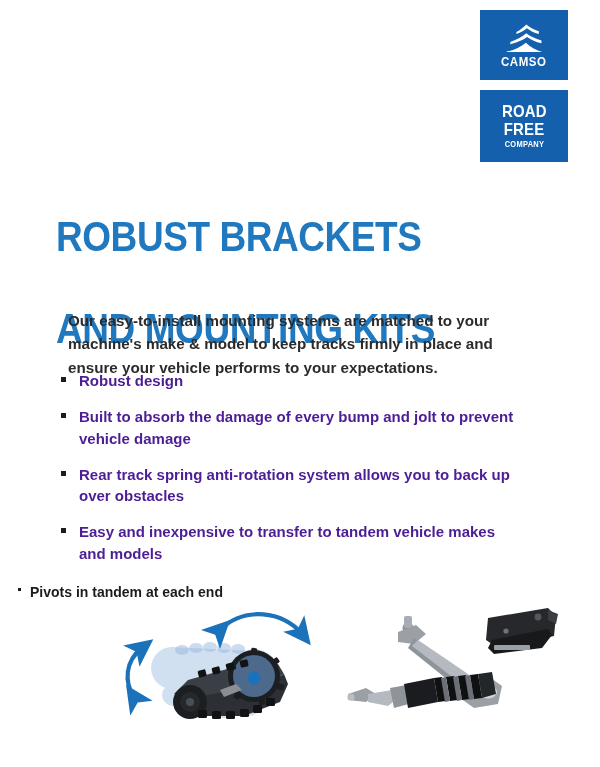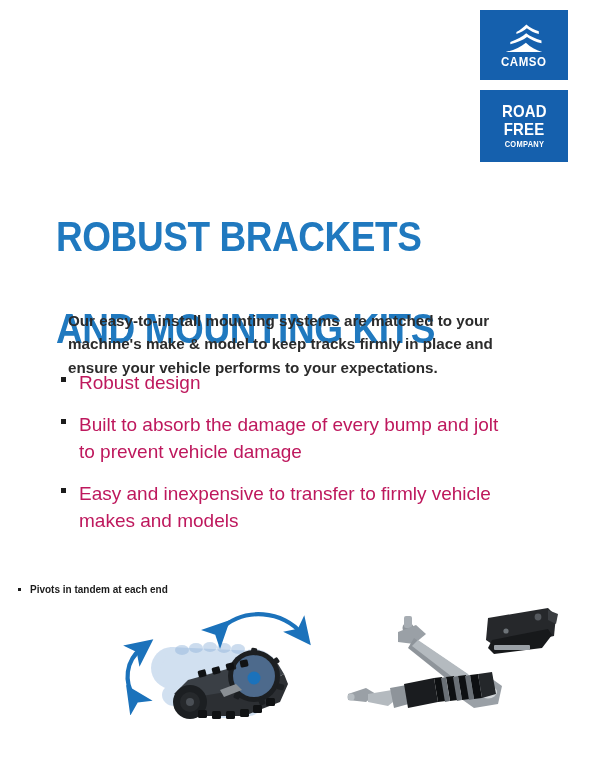--- a/index.html
+++ b/index.html
@@ -104,43 +104,43 @@
     top: 370px;
     width: 460px;
     margin: 0;
     padding: 0;
     list-style: none;
   }
   .feature-item {
     position: relative;
     padding-left: 21px;
     margin-bottom: 15px;
-    color: #be185d;
-    font-size: 19px;
-    font-weight: normal;
+    color: #4c1d95;
+    font-size: 15px;
+    font-weight: bold;
     line-height: 1.42;
   }
   .feature-item:before {
     content: "";
     position: absolute;
     left: 3px;
     top: 7px;
     width: 5px;
     height: 5px;
     background: #1c1c1c;
   }
 
   
   .footnote {
     position: absolute;
     left: 18px;
     top: 583px;
     padding-left: 12px;
     color: #1c1c1c;
-    font-size: 10px;
+    font-size: 14px;
     font-weight: bold;
     line-height: 1.3;
   }
   .footnote:before {
     content: "";
     position: absolute;
     left: 0;
     top: 5px;
     width: 3px;
     height: 3px;
@@ -196,21 +196,22 @@
 <h1 class="headline">
   <span class="hl-line">ROBUST BRACKETS</span>
   <span class="hl-line">AND MOUNTING KITS</span>
 </h1>
 
 <p class="intro">Our easy-to-install mounting systems are matched to your machine's make &amp; model to keep tracks firmly in place and ensure your vehicle performs to your expectations.</p>
 
 <ul class="feature-list">
   <li class="feature-item">Robust design</li>
   <li class="feature-item">Built to absorb the damage of every bump and jolt to prevent vehicle damage</li>
-  <li class="feature-item">Easy and inexpensive to transfer to firmly vehicle makes and models</li>
+  <li class="feature-item">Rear track spring anti-rotation system allows you to back up over obstacles</li>
+  <li class="feature-item">Easy and inexpensive to transfer to tandem vehicle makes and models</li>
 </ul>
 
 <div class="footnote">Pivots in tandem at each end</div>
 
 <div class="figure-row">
 
   <div class="fig-track">
     <svg viewBox="0 0 215 132" aria-hidden="true">
       <defs>
         <marker id="ah" markerWidth="7" markerHeight="7" refX="3.2" refY="3.2" orient="auto">

